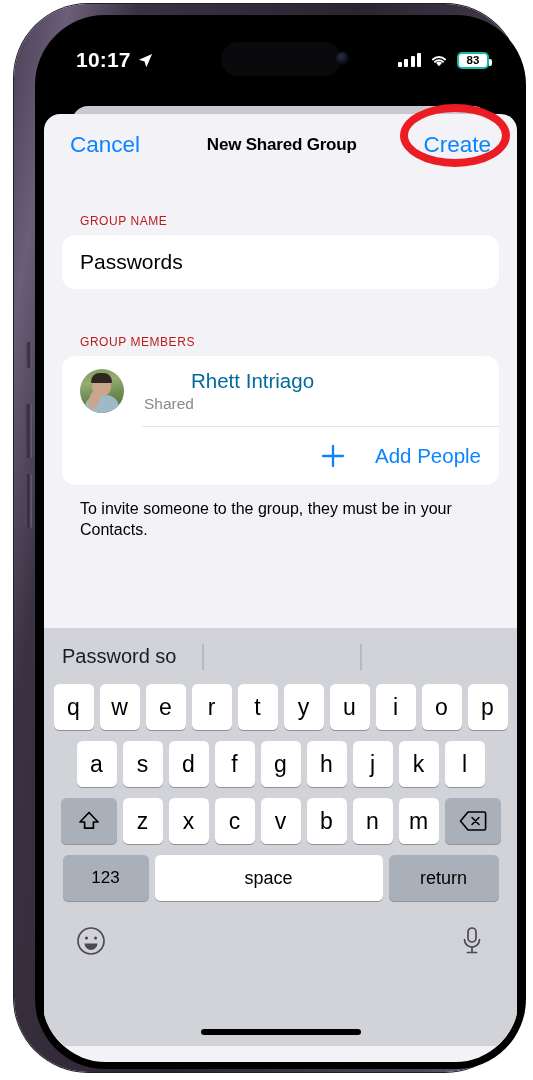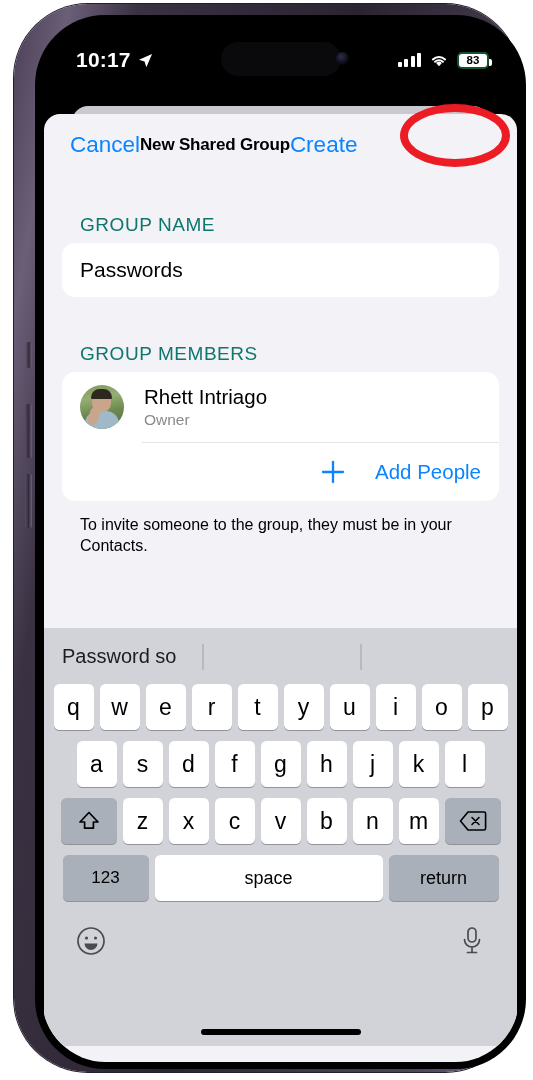--- a/index.html
+++ b/index.html
@@ -40,21 +40,21 @@
     gap:41px;
   }
   .sb-left{ display:flex; align-items:center; gap:7px; }
   .sb-time{ font-size:21px; font-weight:600; letter-spacing:.2px; }
   .loc-arrow{ width:15px; height:15px; display:block; }
   .sb-right{ display:flex; align-items:center; gap:8px; }
   .bars{ display:flex; align-items:flex-end; gap:2.5px; height:14px; }
   .bars i{ display:block; width:4px; background:#fff; border-radius:1px; }
   .bars i:nth-child(1){height:5px}.bars i:nth-child(2){height:8px}
   .bars i:nth-child(3){height:11px}.bars i:nth-child(4){height:14px}
-  .batt{ position:relative; width:32px; height:17px; border:2px solid #14532d;
+  .batt{ position:relative; width:32px; height:17px; border:2px solid #14b8a6;
     border-radius:5px; display:flex; align-items:center; justify-content:center; }
   .batt::after{ content:''; position:absolute; right:-5px; top:5px; width:3px;
     height:7px; background:#fff; border-radius:0 2px 2px 0; }
   .batt span{ font-size:11.5px; font-weight:700; color:#fff; }
   .batt.full{ background:#fff; }
   .batt.full span{ color:#000; }
 
   
   .island{ position:absolute; left:50%; transform:translateX(-50%); top:20px;
     width:120px; height:34px; border-radius:19px; background:#0a0a0c; }
@@ -67,47 +67,47 @@
     position:absolute; left:30px; top:84px; width:417px; height:60px;
     border-radius:16px 16px 0 0; background:#c9c9cf;
   }
   .sheet{
     position:absolute; left:2px; top:92px; width:473px; height:948px;
     border-radius:16px 16px 0 0; background:#f2f2f7; overflow:hidden;
   }
 
   
   .navbar{ height:62px; display:flex; align-items:center; padding:16px 26px;
-    }
+    justify-content:space-between; }
   .nav-btn{ font-size:22.5px; color:#0a84ff; white-space:nowrap; }
   .nav-title{ font-size:17px; font-weight:700; color:#000; letter-spacing:-.2px; }
 
   
-  .section-hdr{ font-size:19px; letter-spacing:.55px; color:#0f766e;
+  .section-hdr{ font-size:12px; letter-spacing:.55px; color:#b91c1c;
     padding:0 36px 7px; text-transform:uppercase; }
   .grp-name-wrap{ padding-top:38px; }
   .card{ margin:0 18px; background:#fff; border-radius:13px; }
   .txtfield{ height:54px; display:flex; align-items:center; padding:0 18px;
     font-size:21px; color:#000; }
 
   .grp-members-wrap{ padding-top:46px; }
   .member-row{ height:70px; display:flex; align-items:center; padding:0 18px; }
   .avatar{ width:44px; height:44px; border-radius:50%; flex:none;
     overflow:hidden; position:relative;
     background:linear-gradient(170deg,#7e9a5c 0%,#95ad73 30%,#6d8a50 60%,#54703c 100%); }
   .av-face{ position:absolute; left:12px; top:7px; width:19px; height:20px;
     border-radius:48% 48% 44% 44%; background:#c9a58c; }
   .av-hair{ position:absolute; left:11px; top:4px; width:21px; height:10px;
     border-radius:11px 11px 2px 2px; background:#2e2720; }
   .av-body{ position:absolute; left:5px; top:26px; width:34px; height:20px;
     border-radius:13px 13px 0 0; background:#9fb9c8; }
   .av-arm{ position:absolute; left:9px; top:22px; width:10px; height:18px;
     border-radius:6px; background:#c9a58c; transform:rotate(18deg); }
   .member-txt{ margin-left:20px; display:flex; flex-direction:column; gap:2px; }
-  .member-name{ font-size:20.5px; color:#000000; }
+  .member-name{ font-size:20.5px; color:#0369a1;margin-left:47px; }
   .member-role{ font-size:15.5px; color:#8a8a8e; }
   .divider{ height:1px; background:#e4e4e8; margin-left:80px; }
   .add-row{ height:58px; display:flex; align-items:center; padding:0 18px;justify-content:flex-end; }
   .plus{ width:44px; display:flex; justify-content:center; flex:none; }
   .plus svg{ display:block; }
   .add-label{ margin-left:20px; font-size:20.5px; color:#0a84ff; }
   .footnote{ padding:13px 36px 0; font-size:16px; color:#000000;
     line-height:1.32; }
 
   
@@ -202,21 +202,21 @@
           <div class="card">
             <div class="member-row">
               <div class="avatar">
                 <div class="av-body"></div>
                   <div class="av-face"></div>
                 <div class="av-hair"></div>
                   <div class="av-arm"></div>
               </div>
               <div class="member-txt">
                 <span class="member-name">Rhett Intriago</span>
-                <span class="member-role">Owner</span>
+                <span class="member-role">Shared</span>
               </div>
             </div>
             <div class="divider"></div>
             <div class="add-row">
               <span class="plus">
                 <svg width="26" height="26" viewBox="0 0 26 26">
                   <path d="M13 3v20M3 13h20" stroke="#0a84ff" stroke-width="2.3" stroke-linecap="round"></path>
                 </svg>
               </span>
               <span class="add-label">Add People</span>

